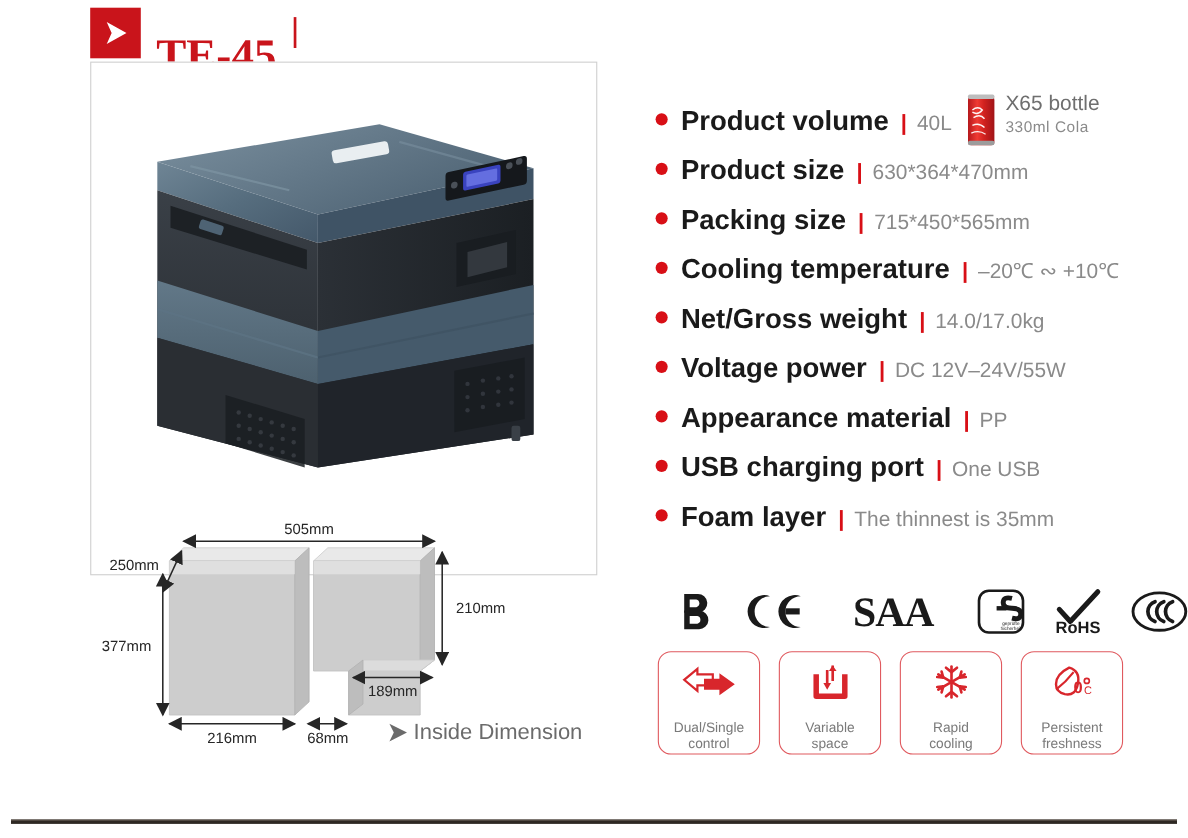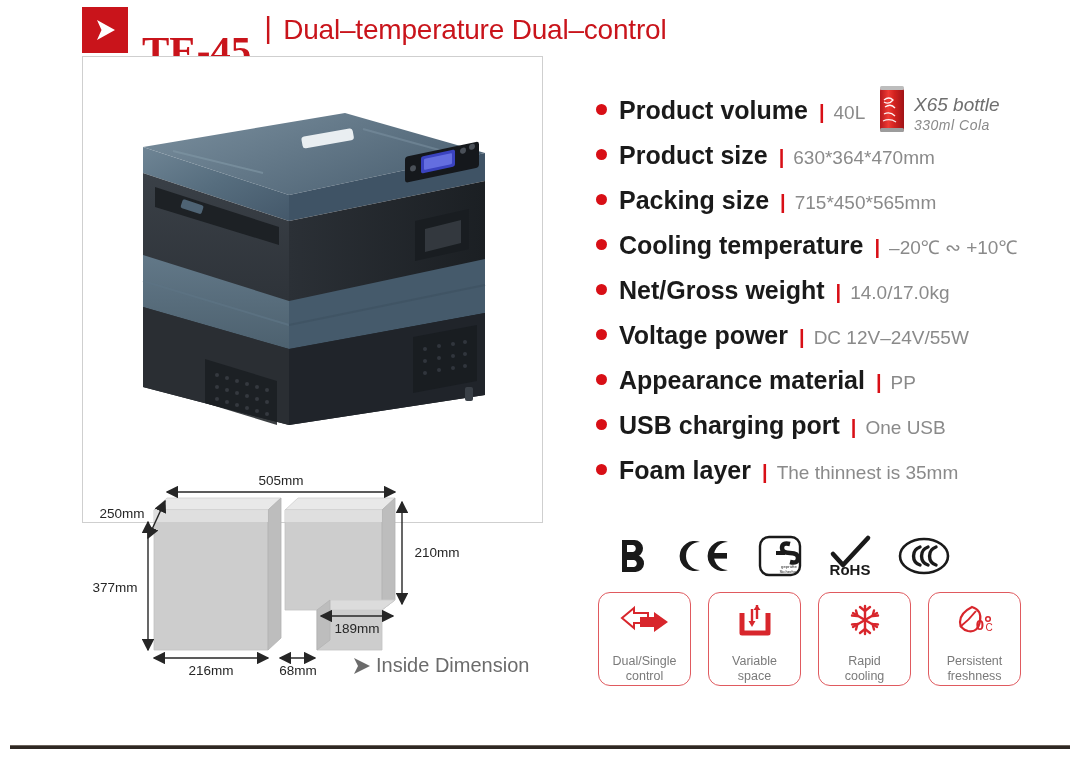--- a/index.html
+++ b/index.html
@@ -50,21 +50,21 @@
     flex: none; position: relative; top: -4px; margin-right: 12px;
   }
   .spec-label { font-size: 25px; font-weight: bold; color: #1a1a1a; white-space: nowrap; }
   .spec-sep {
     color: #d80f16; font-weight: bold; font-size: 20px;
     margin: 0 9px 0 11px; position: relative; top: 0px;
   }
   .spec-value { font-size: 19px; color: #8a8a8a; white-space: nowrap; }
 
   
-  .cola-badge { position: absolute; left: 878px; top: 84px; display: flex; align-items: flex-end; font-style: italic; }
+  .cola-badge { position: absolute; left: 878px; top: 84px; display: flex; align-items: flex-start; }
   .cola-can { width: 28px; height: 50px; flex: none; }
   .cola-can svg { display: block; }
   .cola-text { margin-left: 8px; }
   .cola-line1 { font-size: 19px; color: #6f6f6f; line-height: 1.15; }
   .cola-line2 { font-size: 14px; color: #8a8a8a; letter-spacing: 0.5px; line-height: 1.3; }
 
   
   .certs { position: absolute; left: 594px; top: 528px; height: 56px; display: flex; align-items: center; gap: 22px; }
   .cert { display: flex; align-items: center; justify-content: center; }
   .cert svg { display: block; }
@@ -95,21 +95,20 @@
 <div class="page">
 
   <div class="header">
     <div class="logo-mark">
       <svg width="30" height="30" viewBox="0 0 30 30" aria-hidden="true">
         <path d="M7 5 L25 15 L7 25 L11.5 15 Z" fill="#ffffff"></path>
       </svg>
     </div>
     <div class="model-name">TE-45</div>
     <div class="header-divider">|</div>
-    <div class="header-sub">Dual–temperature Dual–control</div>
   </div>
 
   <div class="photo-panel">
     <div class="fridge-wrap">
       <svg viewBox="0 0 400 390" aria-hidden="true">
         <defs>
           <linearGradient id="lidG" x1="0" y1="0" x2="1" y2="1">
             <stop offset="0" stop-color="#6f8595"></stop>
               <stop offset="0.5" stop-color="#566d7e"></stop>
               <stop offset="1" stop-color="#44586a"></stop>
@@ -362,20 +361,25 @@
     </div>
 
     <div class="cert">
       <svg width="58" height="40" viewBox="0 0 58 40" aria-hidden="true">
         <path d="M22 6 a15 15 0 1 0 0 28 a13 13 0 0 1 0 -28 Z" fill="#1a1a1a"></path>
         <path d="M50 6 a15 15 0 1 0 0 28 a13 13 0 0 1 0 -28 Z" fill="#1a1a1a"></path>
         <rect x="36" y="17" width="13" height="5.6" fill="#1a1a1a"></rect>
       </svg>
     </div>
 
+    <div class="cert">
+      <svg width="108" height="40" viewBox="0 0 108 40" aria-hidden="true">
+        <text x="54" y="33" font-family="Liberation Serif, serif" font-size="38" font-weight="bold" fill="#1a1a1a" text-anchor="middle" letter-spacing="-1">SAA</text>
+      </svg>
+    </div>
 
     <div class="cert">
       <svg width="44" height="42" viewBox="0 0 44 42" aria-hidden="true">
         <rect x="2" y="2" width="40" height="38" rx="9" fill="none" stroke="#1a1a1a" stroke-width="2.4"></rect>
         <path d="M21 9 a9 9 0 1 0 0 18 a9 9 0 0 1 0 -18 Z" fill="#1a1a1a"></path>
         <rect x="18" y="16" width="9" height="4" fill="#1a1a1a"></rect>
         <path d="M32 9 q-8 -2 -8 4 q0 5 8 5 q8 0 8 5 q0 6 -8 4" fill="none" stroke="#1a1a1a" stroke-width="4.5"></path>
         <text x="31" y="33" font-family="Liberation Sans, sans-serif" font-size="4.3" fill="#1a1a1a" text-anchor="middle">geprüfte</text>
         <text x="31" y="37.5" font-family="Liberation Sans, sans-serif" font-size="4.3" fill="#1a1a1a" text-anchor="middle">Sicherheit</text>
       </svg>

